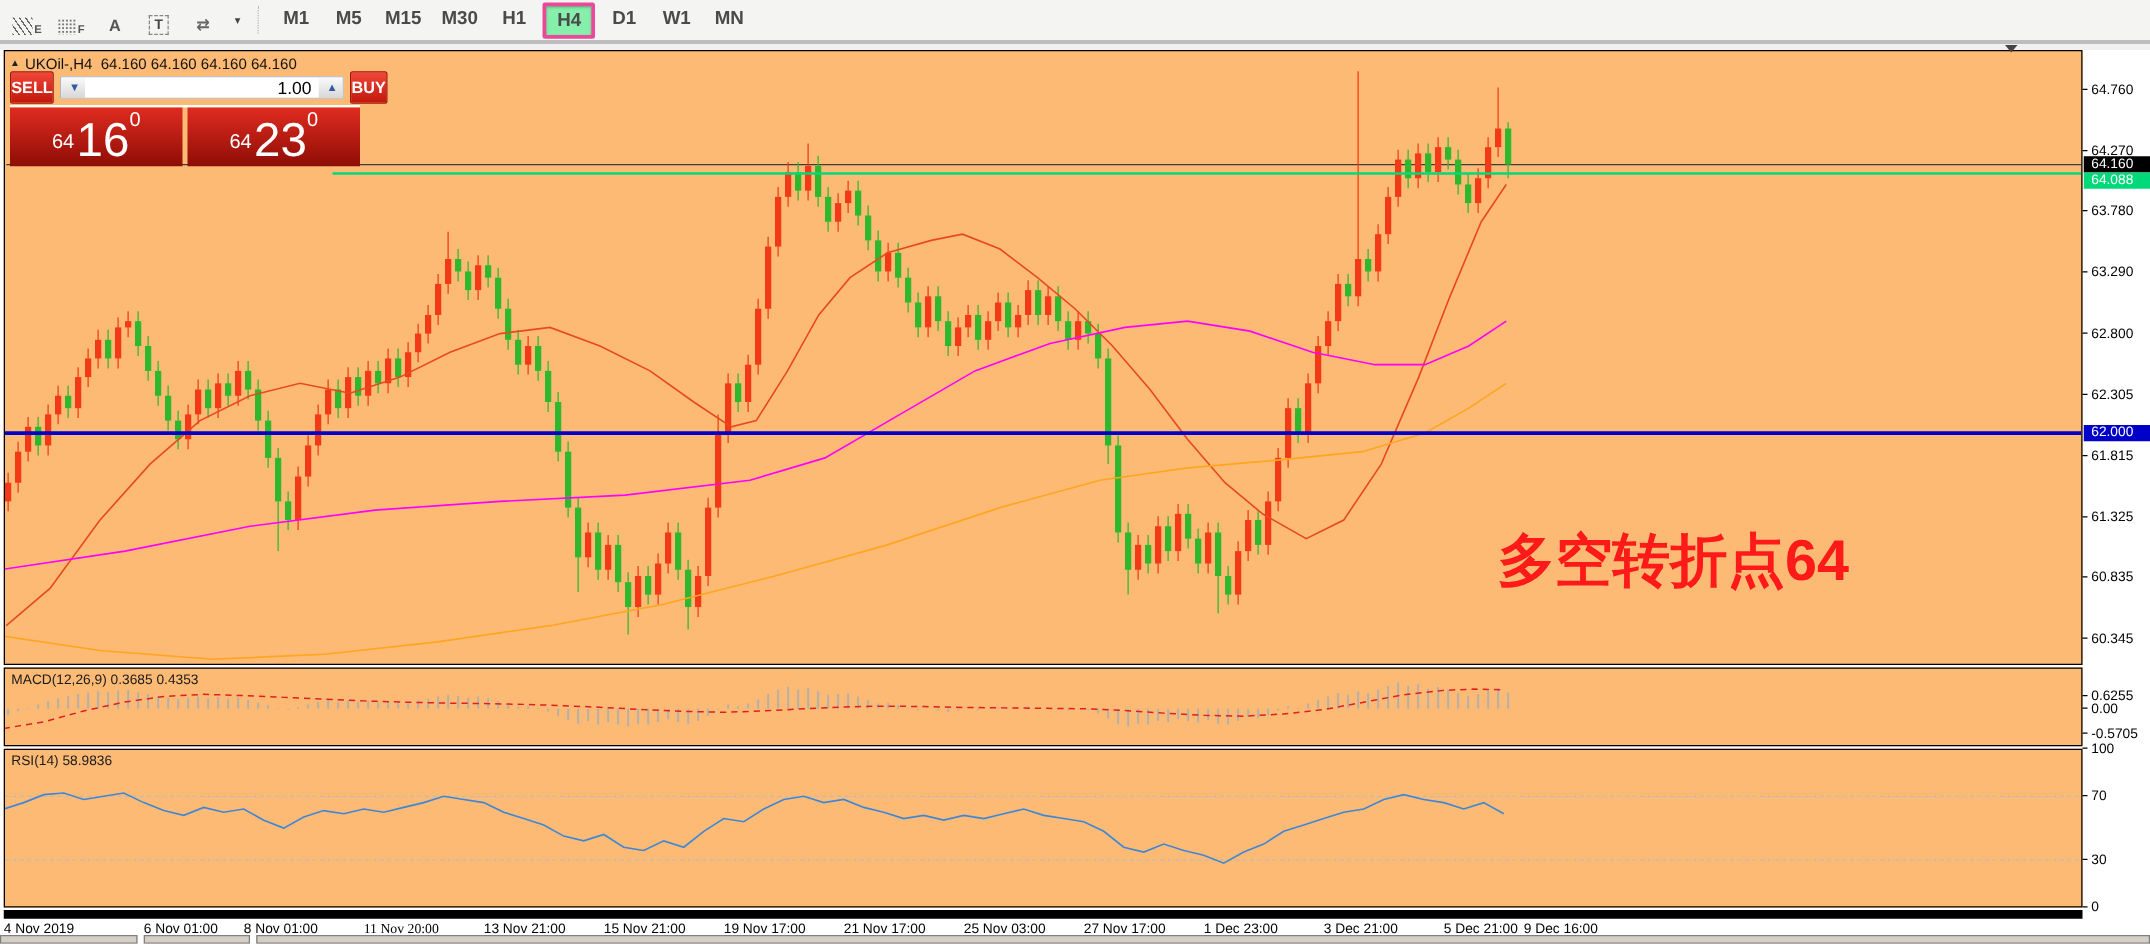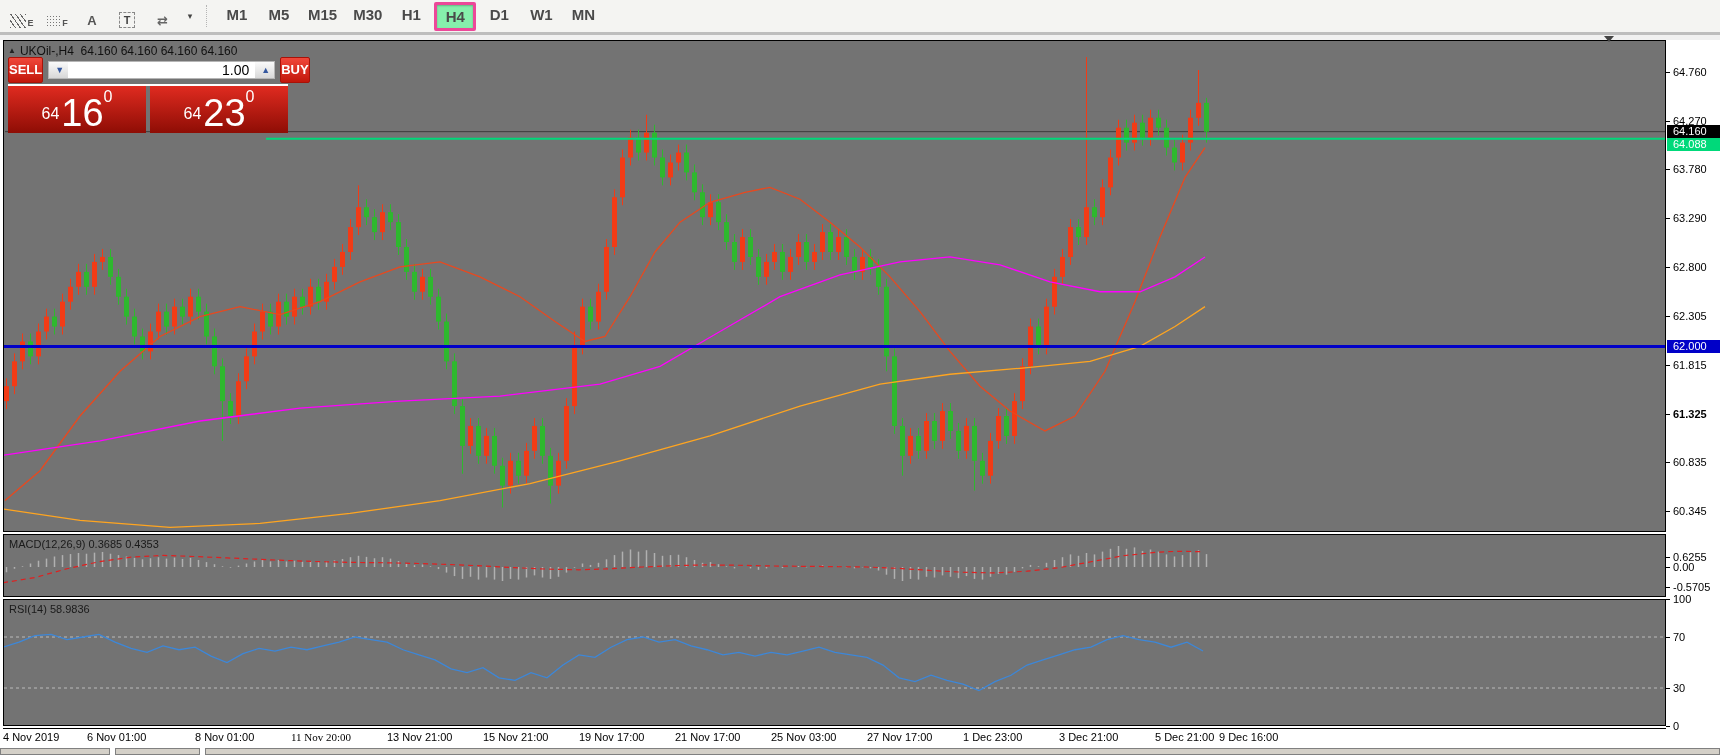--- a/index.html
+++ b/index.html
@@ -16,21 +16,21 @@
   .ico-box{width:14px;height:14px;border:1px dashed #888;font-size:11px;line-height:14px;text-align:center;color:#444;}
   .ico-arrows{font-size:13px;color:#666;letter-spacing:-1px;}
   .caret{font-size:9px;color:#444;margin-left:2px;align-self:center;}
   .tb-sep{width:1px;height:22px;border-left:1px dotted #b5b5b5;margin:0 8px 0 12px;}
   .tf-btn{min-width:26px;padding:3px 5px;margin:0 2px;font-size:15px;font-weight:bold;color:#4a4a4a;
     text-align:center;border:1px solid transparent;border-radius:2px;cursor:pointer;}
   .tf-btn.active{background:#86efac;border:3px solid #ec4899;box-shadow:inset 0 1px 2px rgba(0,0,0,.25);}
   #chrome-strip{position:absolute;left:0;top:32px;width:1720px;height:8px;
     background:linear-gradient(#bdbdbd 0 3px,#f0f0f0 3px);}
   
-  .panel{position:absolute;background:#737373;border:1px solid #000;box-sizing:border-box;}
+  .panel{position:absolute;background:#fdba74;border:1px solid #000;box-sizing:border-box;}
   #main-panel{left:3px;top:40px;width:1663px;height:492px;}
   #macd-panel{left:3px;top:534px;width:1663px;height:63px;}
   #rsi-panel{left:3px;top:599px;width:1663px;height:127px;}
   .panel svg{position:absolute;left:0;top:0;}
   .ind-label{position:absolute;left:5px;top:3px;font-size:11px;color:#1a1a1a;white-space:nowrap;}
   #chart-title{position:absolute;left:8px;top:44px;font-size:12px;color:#111;white-space:nowrap;z-index:30;}
   #chart-title .tri{font-size:8px;vertical-align:2px;margin-right:4px;color:#222;}
   
   #trade-widget{position:absolute;left:8px;top:59px;width:280px;z-index:40;}
   #tw-row1{display:flex;align-items:center;height:22px;}
@@ -46,21 +46,21 @@
   .px-panel + .px-panel{margin-left:4px;}
   .px-small{font-size:16px;line-height:38px;}
   .px-big{font-size:38px;line-height:40px;margin-left:2px;}
   .px-sup{font-size:16px;line-height:12px;align-self:flex-start;margin-top:5px;}
   
   #price-axis{position:absolute;left:1666px;top:40px;width:54px;height:690px;}
   .pa-tick{position:absolute;left:0;font-size:11px;color:#000;white-space:nowrap;}
   .pa-tick .dash{display:inline-block;width:4px;height:1px;background:#000;vertical-align:3px;margin-right:3px;}
   .pa-badge{position:absolute;left:1px;width:50px;height:13px;font-size:11px;line-height:13px;
     color:#fff;padding-left:6px;}
-  #time-axis{position:absolute;left:3px;top:728px;width:1663px;height:18px;border-top:1px solid #000000;}
+  #time-axis{position:absolute;left:3px;top:728px;width:1663px;height:18px;border-top:7px solid #000000;}
   .ta-label{position:absolute;top:2px;font-size:11px;color:#000;white-space:nowrap;}
   
   #annotation{position:absolute;left:1198px;top:418px;font-size:46px;font-weight:bold;z-index:20;
     font-family:"Liberation Sans","DejaVu Sans",sans-serif;white-space:nowrap;}
   #scroll-marker{position:absolute;left:1604px;top:36px;width:0;height:0;z-index:35;
     border-left:5px solid transparent;border-right:5px solid transparent;border-top:6px solid #444;}
   #bottom-strip{position:absolute;left:0;top:748px;width:1720px;height:7px;}
   .tab-seg{position:absolute;top:0;height:7px;background:#d4d0c8;border:1px solid #808080;box-sizing:border-box;}
 </style>
 </head>
@@ -436,20 +436,21 @@
         <span class="px-sup">0</span>
       </div>
       <div class="px-panel">
         <span class="px-small">64</span>
         <span class="px-big">23</span>
         <span class="px-sup">0</span>
       </div>
     </div>
   </div>
 
+  <div id="annotation" style="color: rgb(255, 26, 26);">多空转折点64</div>
   <div id="scroll-marker"></div>
 
   <div id="macd-panel" class="panel">
     <svg id="svg-macd" width="1661" height="61">
         <line x1="2.5" y1="32" x2="2.5" y2="37.25" stroke="#b0b0b0" stroke-width="1.5"></line>
         <line x1="10.5" y1="32" x2="10.5" y2="33.75" stroke="#b0b0b0" stroke-width="1.5"></line>
         <line x1="18.5" y1="32" x2="18.5" y2="31.299999999999955" stroke="#b0b0b0" stroke-width="1.5"></line>
         <line x1="26.5" y1="32" x2="26.5" y2="28.5" stroke="#b0b0b0" stroke-width="1.5"></line>
         <line x1="34.5" y1="32" x2="34.5" y2="25.700000000000045" stroke="#b0b0b0" stroke-width="1.5"></line>
         <line x1="42.5" y1="32" x2="42.5" y2="23.600000000000023" stroke="#b0b0b0" stroke-width="1.5"></line>
@@ -613,37 +614,37 @@
   </div>
 
   <div id="price-axis">
       <div class="pa-tick" style="top: 26px;"><span class="dash"></span>64.760</div>
       <div class="pa-tick" style="top: 74.7207px;"><span class="dash"></span>64.270</div>
       <div class="pa-tick" style="top: 123.441px;"><span class="dash"></span>63.780</div>
       <div class="pa-tick" style="top: 172.162px;"><span class="dash"></span>63.290</div>
       <div class="pa-tick" style="top: 220.883px;"><span class="dash"></span>62.800</div>
       <div class="pa-tick" style="top: 270.101px;"><span class="dash"></span>62.305</div>
       <div class="pa-tick" style="top: 318.821px;"><span class="dash"></span>61.815</div>
-      <div class="pa-tick" style="top: 367.542px; font-weight: bold;"><span class="dash"></span>61.325</div>
+      <div class="pa-tick" style="top: 367.542px;"><span class="dash"></span>61.325</div>
       <div class="pa-tick" style="top: 416.263px;"><span class="dash"></span>60.835</div>
       <div class="pa-tick" style="top: 464.983px;"><span class="dash"></span>60.345</div>
       <div class="pa-tick" style="top: 499.107px; margin-top: 12px;"><span class="dash"></span>0.6255</div>
       <div class="pa-tick" style="top: 521px;"><span class="dash"></span>0.00</div>
       <div class="pa-tick" style="top: 540.967px;"><span class="dash"></span>-0.5705</div>
       <div class="pa-tick" style="top: 552.75px;"><span class="dash"></span>100</div>
       <div class="pa-tick" style="top: 591px;"><span class="dash"></span>70</div>
       <div class="pa-tick" style="top: 642px; text-align: center;"><span class="dash"></span>30</div>
       <div class="pa-tick" style="top: 680.25px;"><span class="dash"></span>0</div>
       <div class="pa-badge" style="top: 85px; background: rgb(0, 0, 0);">64.160</div>
       <div class="pa-badge" style="top: 98px; background: rgb(0, 217, 122);">64.088</div>
       <div class="pa-badge" style="top: 300px; background: rgb(0, 0, 200);">62.000</div>
     </div>
   <div id="time-axis">
       <div class="ta-label" style="left: 0px;">4 Nov 2019</div>
-      <div class="ta-label" style="left: 84px;">6 Nov 01:00</div>
+      <div class="ta-label" style="left: 112px;">6 Nov 01:00</div>
       <div class="ta-label" style="left: 192px;">8 Nov 01:00</div>
       <div class="ta-label" style="left: 288px; font-family: Liberation Serif, serif;">11 Nov 20:00</div>
       <div class="ta-label" style="left: 384px;">13 Nov 21:00</div>
       <div class="ta-label" style="left: 480px;">15 Nov 21:00</div>
       <div class="ta-label" style="left: 576px;">19 Nov 17:00</div>
       <div class="ta-label" style="left: 672px;">21 Nov 17:00</div>
       <div class="ta-label" style="left: 768px;">25 Nov 03:00</div>
       <div class="ta-label" style="left: 864px;">27 Nov 17:00</div>
       <div class="ta-label" style="left: 960px;">1 Dec 23:00</div>
       <div class="ta-label" style="left: 1056px;">3 Dec 21:00</div>

